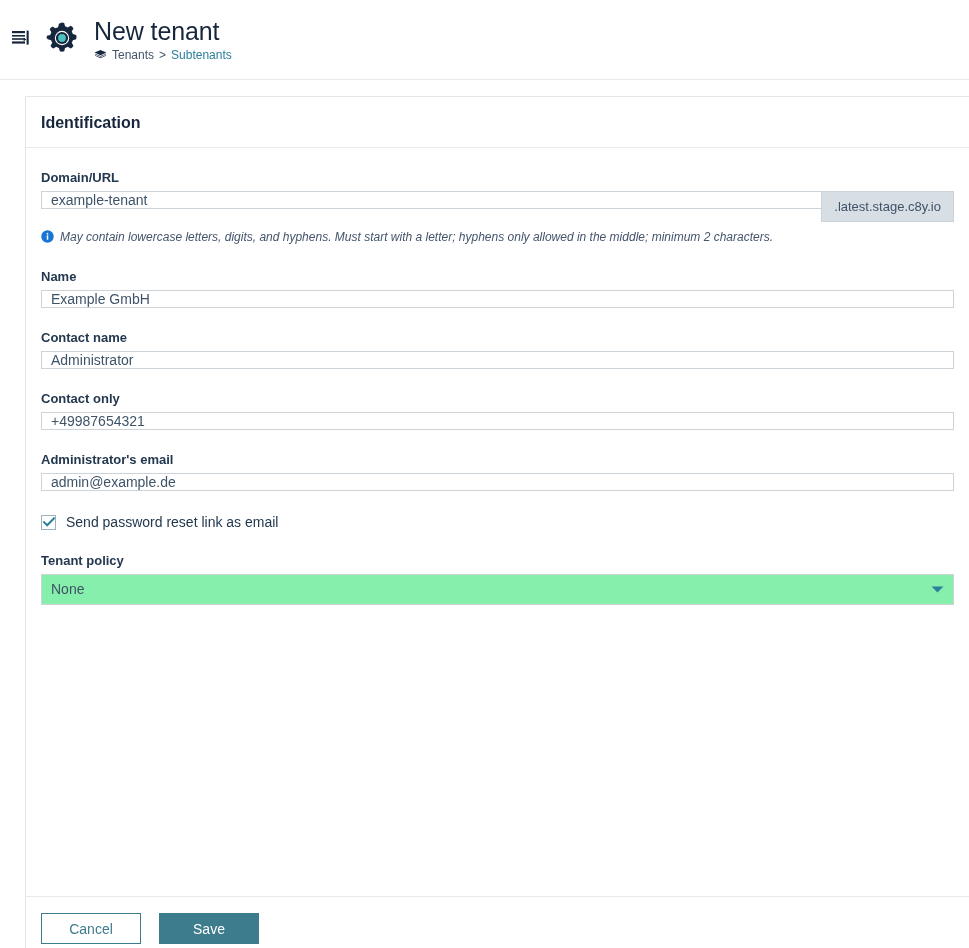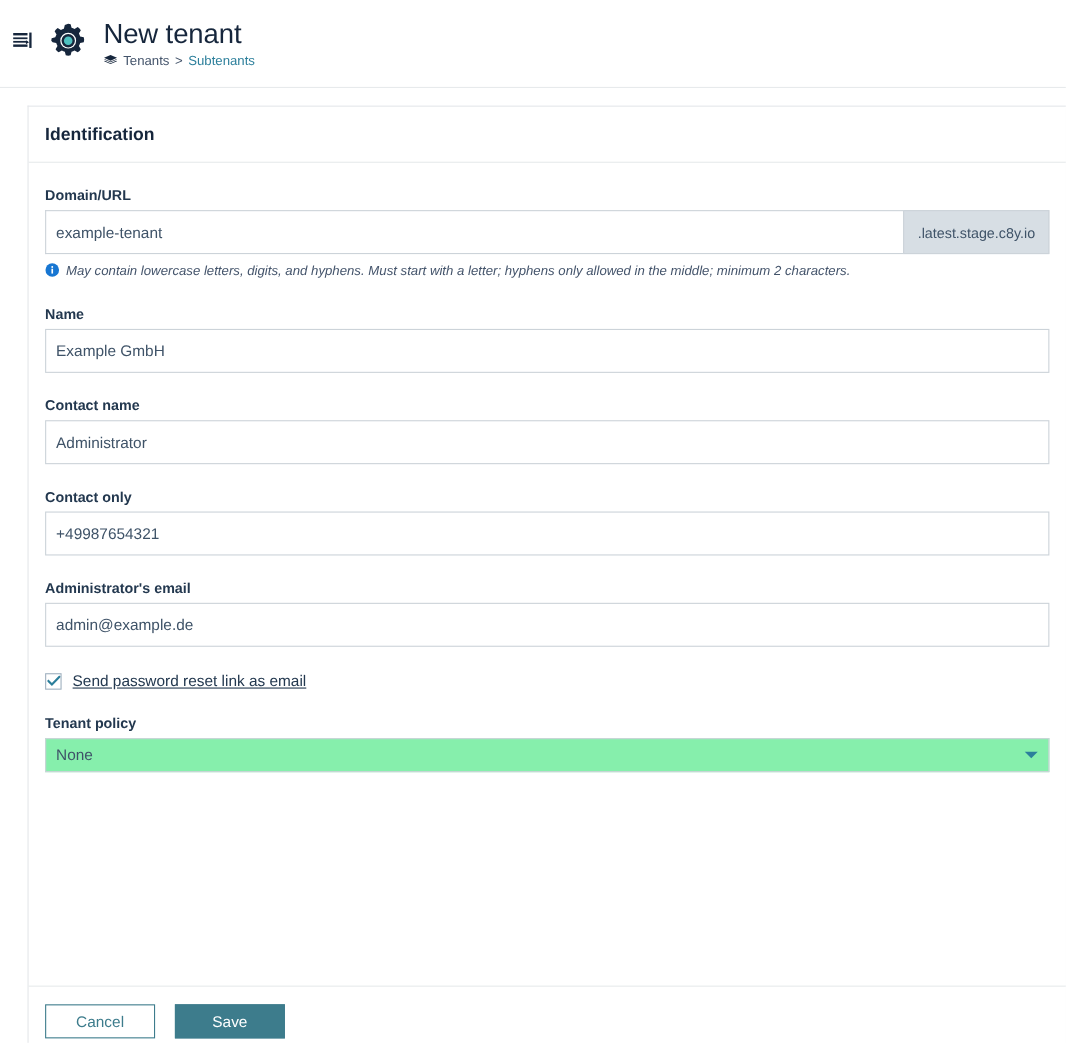--- a/index.html
+++ b/index.html
@@ -115,21 +115,21 @@
     display: block;
     font-size: 13px;
     font-weight: bold;
     color: #23384f;
     margin-bottom: 5px;
     line-height: 16px;
   }
   .form-control {
     display: block;
     width: 100%;
-    height: 40px;
+    height: 18px;
     padding: 4px 9px;
     font-size: 14px;
     font-family: "Liberation Sans", sans-serif;
     color: #3f5368;
     background: #ffffff;
     border: 1px solid #ccd3d9;
     border-radius: 0;
     outline: none;
     line-height: 21px;
   }
@@ -183,21 +183,20 @@
     justify-content: center;
     margin-right: 10px;
     flex: 0 0 auto;
     cursor: pointer;
   }
   .checkbox-label {
     font-size: 14px;
     color: #23384f;
     line-height: 18px;
     cursor: pointer;
-    text-decoration: underline;
   }
 
   
   .select-wrap { position: relative; width: 100%; }
   .select-display {
     width: 100%;
     height: 31px;
     border: 1px solid #ccd3d9;
     background: #86efac;
     font-size: 14px;

